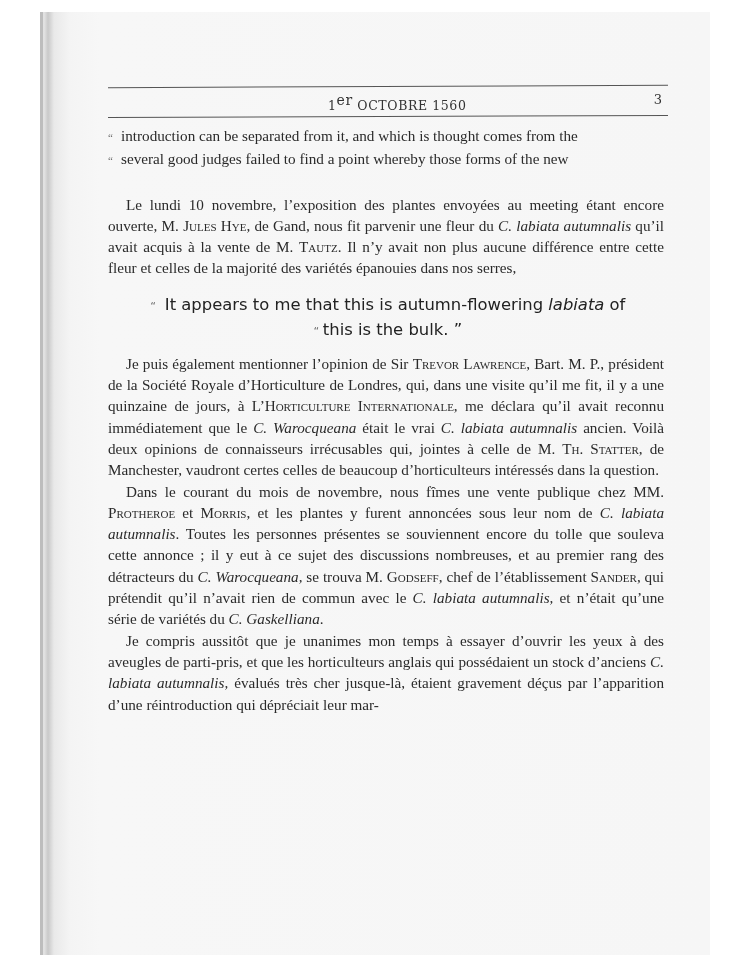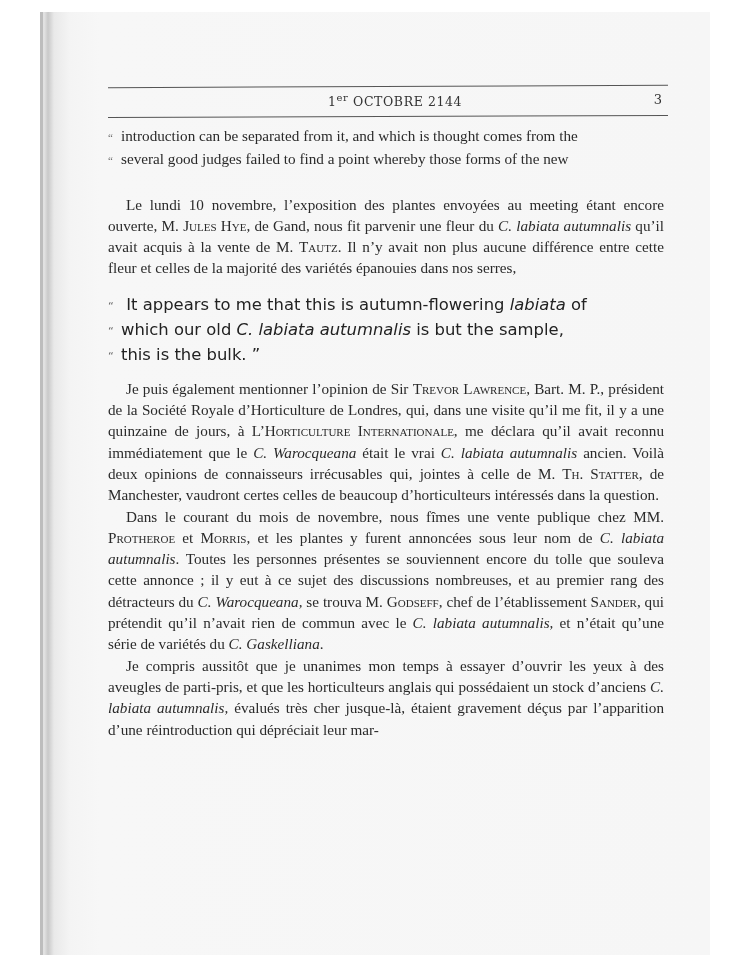--- a/index.html
+++ b/index.html
@@ -5,59 +5,58 @@
   html, body { margin:0; padding:0; }
   body { width:750px; height:969px; background:#ffffff; position:relative; overflow:hidden; font-family:"DejaVu Serif", serif; }
   .page { position:absolute; left:40px; top:12px; width:670px; height:943px;
     background:linear-gradient(90deg, #cfcfcf 0px, #e4e4e4 4px, #c9c9c9 8px, #e9e9e9 14px, #f4f4f4 30px, #f7f7f7 60px, #f6f6f6 100%); }
   .page .spine { position:absolute; left:0; top:0; width:3px; height:100%; background:#bdbdbd; }
   .rule { position:absolute; left:68px; width:560px; height:0; border-top:1px solid #555; }
   .rule.top { top:74px; transform:rotate(-0.25deg); }
   .rule.bottom { top:104px; transform:rotate(-0.2deg); }
   .running-head { position:absolute; top:80px; left:68px; width:560px; height:18px; }
   .running-head .title { position:absolute; left:220px; top:0; font-size:12.5px; letter-spacing:0.6px; color:#333; }
-  .running-head .title sup { font-size:10px; }
+  .running-head .title sup { font-size:14px; }
   .running-head .pagenum { position:absolute; right:6px; top:0; font-size:13px; color:#333; }
   .body { position:absolute; left:68px; top:113px; width:556px; color:#2a2a2a; font-family:"Liberation Serif", serif; font-size:15.2px; line-height:21.3px; }
   .body p { margin:0; text-align:justify; text-align-last:auto; }
   .body p.indent { text-indent:18px; }
   .body p.gap { margin-top:22px; }
   .q { display:inline-block; width:13px; color:#666; font-size:11px; }
   .quote-en { font-family:"DejaVu Sans", sans-serif; font-size:16.4px; line-height:23px; color:#222; margin-top:14px; margin-bottom:10px; }
-  .quote-en .l { white-space:nowrap; }
+  .quote-en .l { white-space:nowrap;text-align:center; }
   i, .it { font-style:italic; }
   .sc { font-variant:small-caps; }
   .last { text-align-last:justify; }
 </style>
 </head>
 <body>
 
 <div class="page">
   <div class="spine"></div>
 
   <div class="rule top"></div>
   <div class="running-head">
-    <span class="title"><span>1</span><sup>er</sup> <span>OCTOBRE 2144</span></span>
+    <span class="title"><span>1</span><sup>er</sup> <span>OCTOBRE 1560</span></span>
     <span class="pagenum">3</span>
   </div>
   <div class="rule bottom"></div>
 
   <div class="body">
 
     <div>
       <p class="last"><span class="q">“</span><span>introduction can be separated from it, and which is thought comes from the</span></p>
       <p class="last"><span class="q">“</span><span>several good judges failed to find a point whereby those forms of the new</span></p>
     </div>
 
     <p class="indent gap"><span>Le lundi 10 novembre, l’exposition des plantes envoyées au meeting étant encore ouverte, M. </span><span class="sc">Jules Hye</span><span>, de Gand, nous fit parvenir une fleur du </span><i>C. labiata autumnalis</i><span> qu’il avait acquis à la vente de M. </span><span class="sc">Tautz</span><span>. Il n’y avait non plus aucune différence entre cette fleur et celles de la majorité des variétés épanouies dans nos serres,</span></p>
 
 
     <div class="quote-en">
       <div class="l"><span class="q">“</span> <span>It appears to me that this is autumn-flowering </span><i>labiata</i><span> of</span></div>
-      <div class="l"><span class="q">“</span><span>which our old </span><i>C. labiata autumnalis</i><span> is but the sample,</span></div>
       <div class="l"><span class="q">“</span><span>this is the bulk. ”</span></div>
     </div>
 
     <p class="indent"><span>Je puis également mentionner l’opinion de Sir </span><span class="sc">Trevor Lawrence</span><span>, Bart. M. P., président de la Société Royale d’Horticulture de Londres, qui, dans une visite qu’il me fit, il y a une quinzaine de jours, à </span><span class="sc">L’Horticulture Internationale</span><span>, me déclara qu’il avait reconnu immédiatement que le </span><i>C. Warocqueana</i><span> était le vrai </span><i>C. labiata autumnalis</i><span> ancien. Voilà deux opinions de connaisseurs irrécusables qui, jointes à celle de M. </span><span class="sc">Th. Statter</span><span>, de Manchester, vaudront certes celles de beaucoup d’horticulteurs intéressés dans la question.</span></p>
 
     <p class="indent"><span>Dans le courant du mois de novembre, nous fîmes une vente publique chez MM. </span><span class="sc">Protheroe</span><span> et </span><span class="sc">Morris</span><span>, et les plantes y furent annoncées sous leur nom de </span><i>C. labiata autumnalis</i><span>. Toutes les personnes présentes se souviennent encore du tolle que souleva cette annonce ; il y eut à ce sujet des discussions nombreuses, et au premier rang des détracteurs du </span><i>C. Warocqueana,</i><span> se trouva M. </span><span class="sc">Godseff</span><span>, chef de l’établissement </span><span class="sc">Sander</span><span>, qui prétendit qu’il n’avait rien de commun avec le </span><i>C. labiata autumnalis,</i><span> et n’était qu’une série de variétés du </span><i>C. Gaskelliana</i><span>.</span></p>
 
     <p class="indent last"><span>Je compris aussitôt que je unanimes mon temps à essayer d’ouvrir les yeux à des aveugles de parti-pris, et que les horticulteurs anglais qui possédaient un stock d’anciens </span><i>C. labiata autumnalis,</i><span> évalués très cher jusque-là, étaient gravement déçus par l’apparition d’une réintroduction qui dépréciait leur mar-</span></p>
   </div>
 </div>

